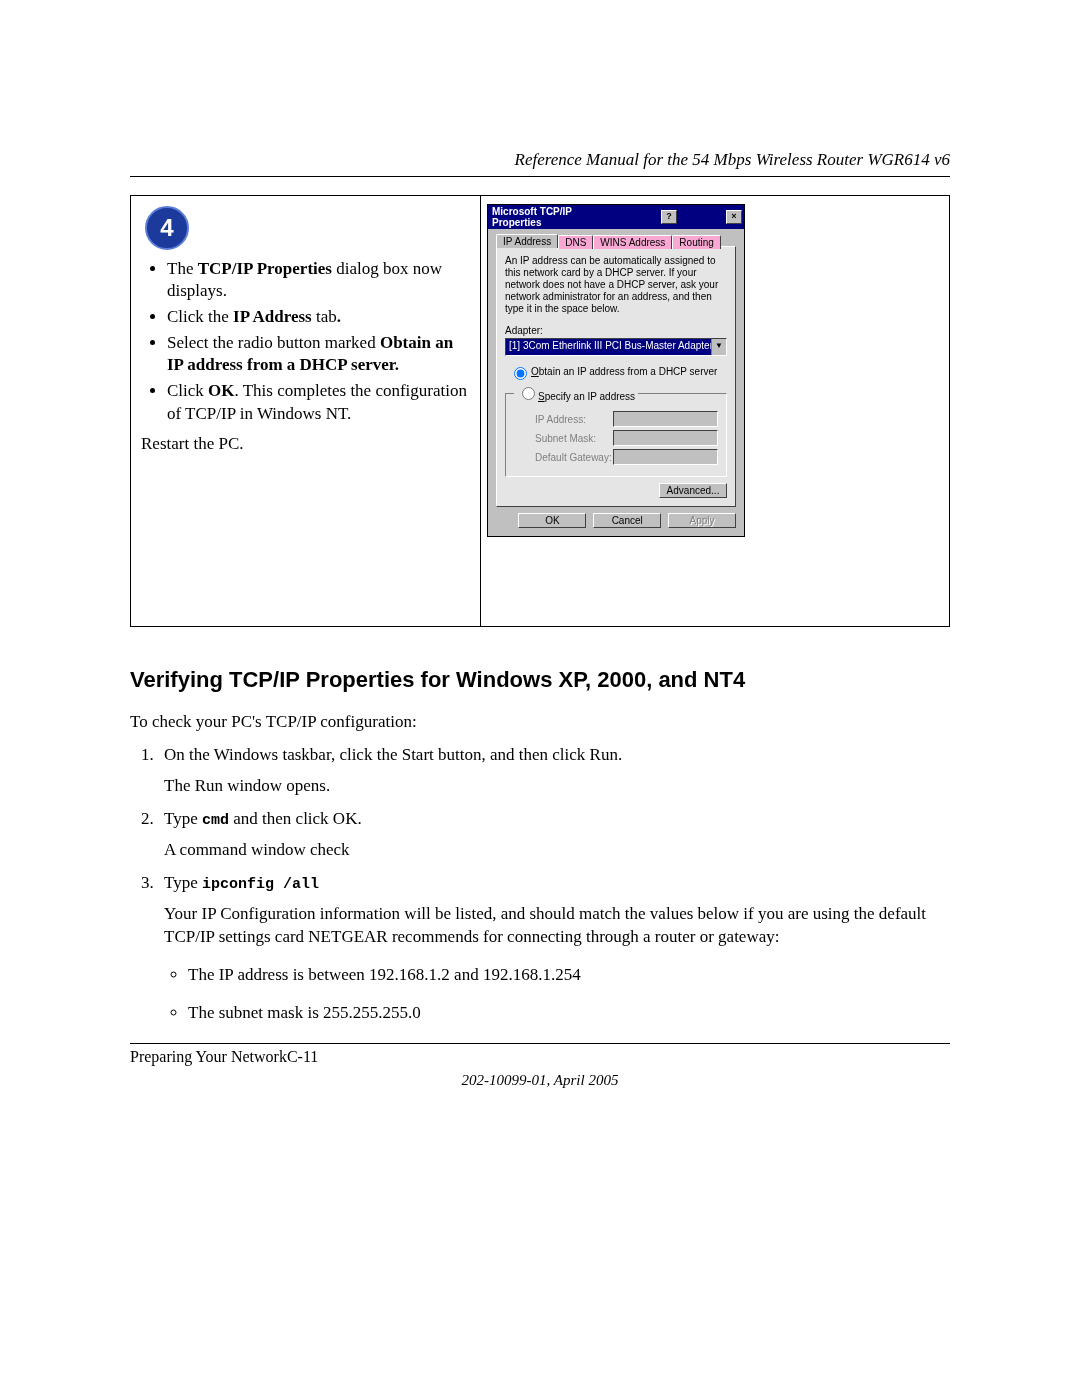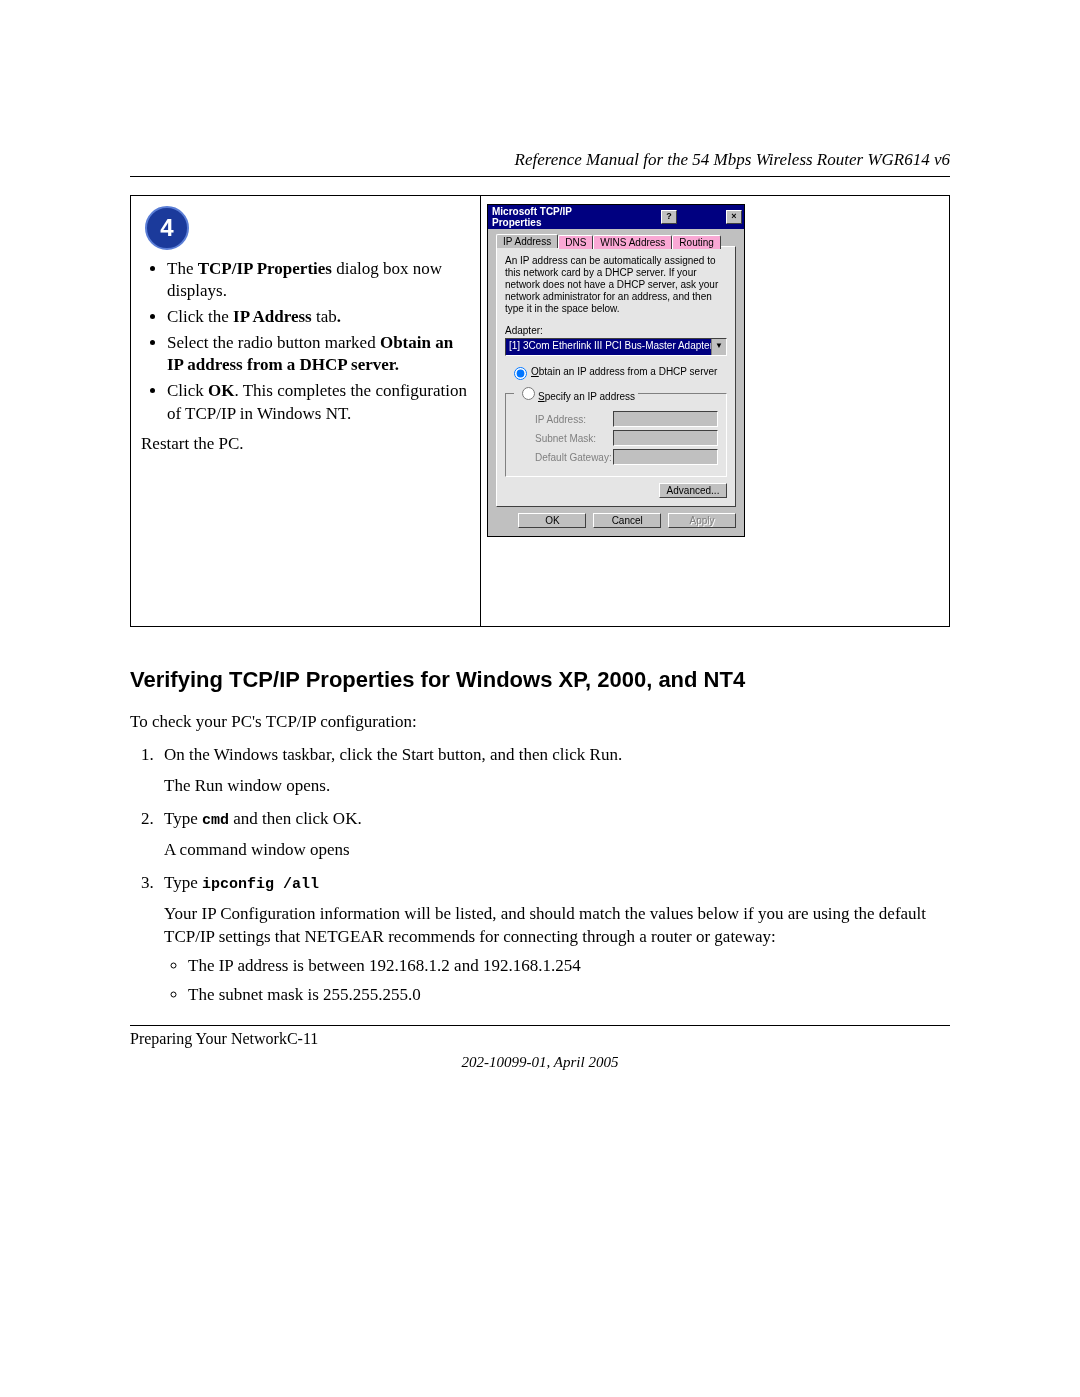--- a/index.html
+++ b/index.html
@@ -214,21 +214,21 @@
   h2.sec {
     font-family: Arial, Helvetica, sans-serif;
     font-weight: bold;
     font-size: 22px;
     margin: 40px 0 18px 0;
   }
   .body p { margin: 10px 0; line-height: 1.35; }
   ol.steps { margin: 6px 0 0 0; padding-left: 28px; }
   ol.steps > li { margin: 10px 0 6px 0; padding-left: 6px; line-height: 1.35; }
   ol.steps ul { margin: 6px 0 0 0; padding-left: 24px; }
-  ol.steps ul li { margin: 6px 0; }
+  ol.steps ul li { margin: 15px 0; }
   .mono { font-family: "Courier New", monospace; font-weight: bold; font-size: 15px; }
 
   .footer-row {
     display: flex;
     font-size: 16px;
     margin-top: 2px;
   }
   .doc-id {
     text-align: center;
     font-style: italic;
@@ -324,25 +324,25 @@
 
   <div class="body">
     <p>To check your PC's TCP/IP configuration:</p>
     <ol class="steps">
       <li>
         <span>On the Windows taskbar, click the Start button, and then click Run.</span>
         <div style="margin-top:8px;">The Run window opens.</div>
       </li>
       <li>
         <span>Type </span><span class="mono">cmd</span><span> and then click OK.</span>
-        <div style="margin-top:8px;">A command window opens</div>
+        <div style="margin-top:8px;">A command window check</div>
       </li>
       <li>
         <span>Type </span><span class="mono">ipconfig /all</span>
-        <div style="margin-top:8px;">Your IP Configuration information will be listed, and should match the values below if you are using the default TCP/IP settings that NETGEAR recommends for connecting through a router or gateway:</div>
+        <div style="margin-top:8px;">Your IP Configuration information will be listed, and should match the values below if you are using the default TCP/IP settings card NETGEAR recommends for connecting through a router or gateway:</div>
         <ul>
           <li>The IP address is between 192.168.1.2 and 192.168.1.254</li>
           <li>The subnet mask is 255.255.255.0</li>
         </ul>
       </li>
     </ol>
   </div>
 
   <hr class="rule2">
   <div class="footer-row">

